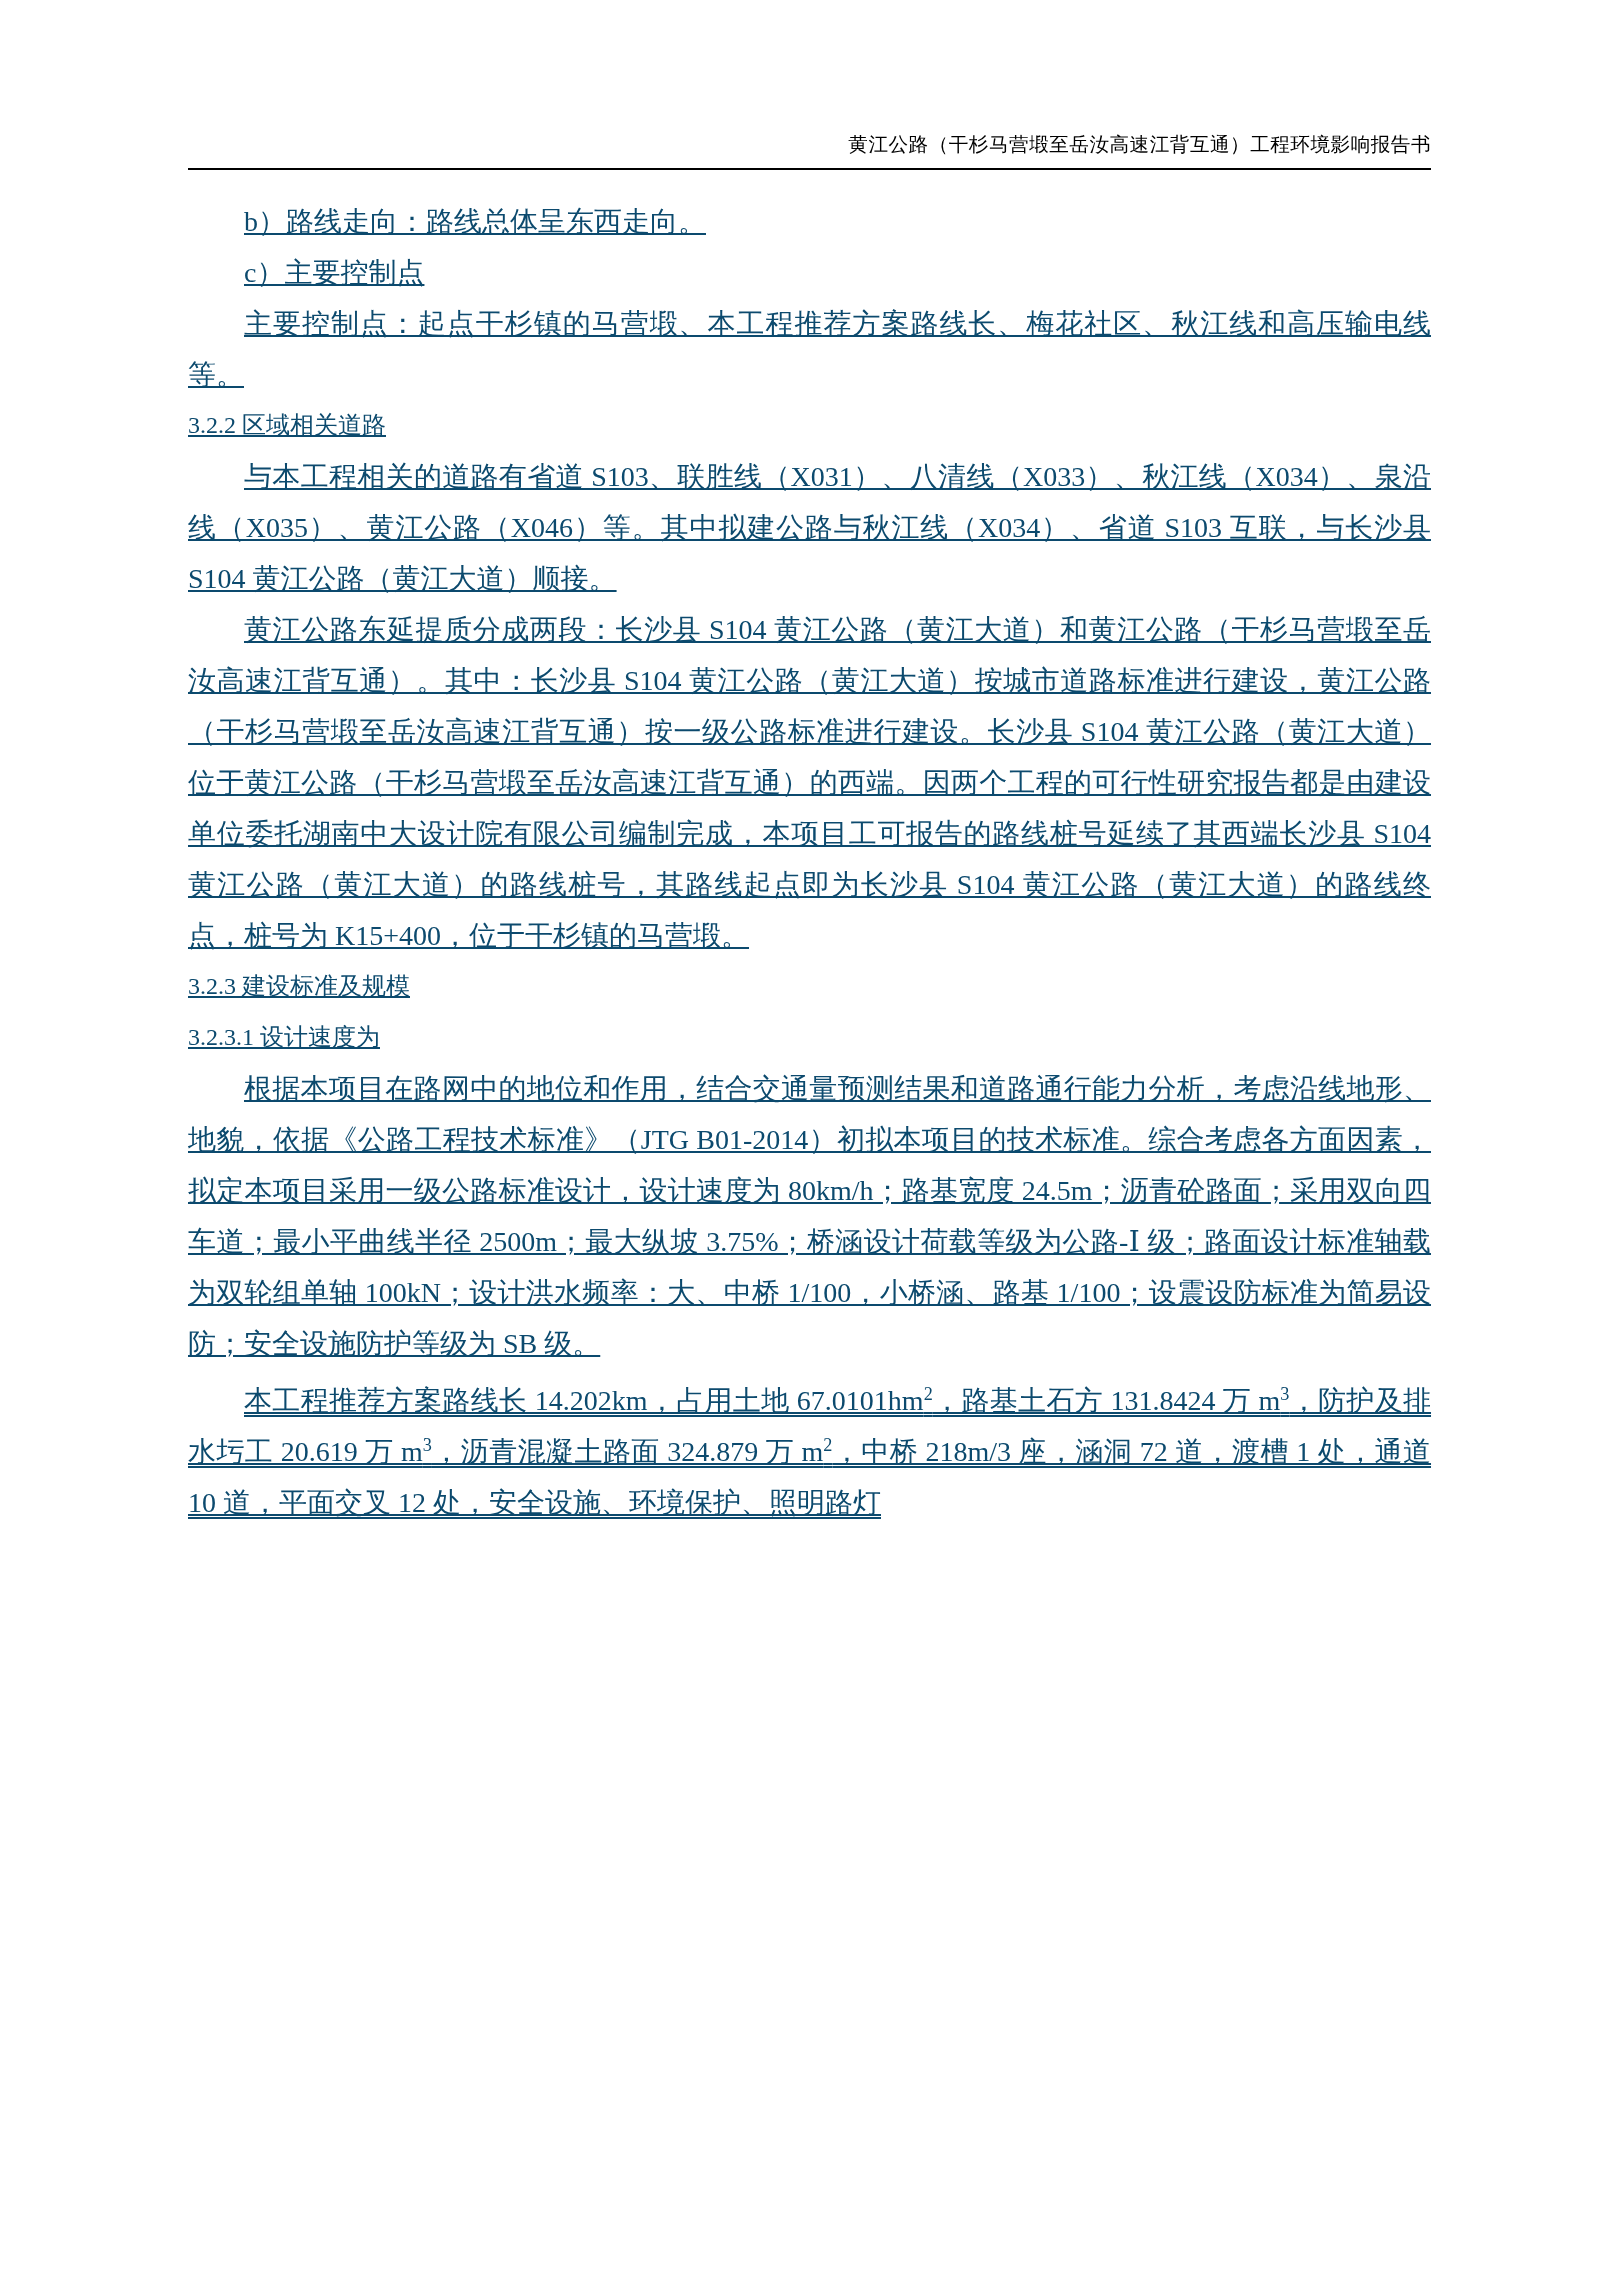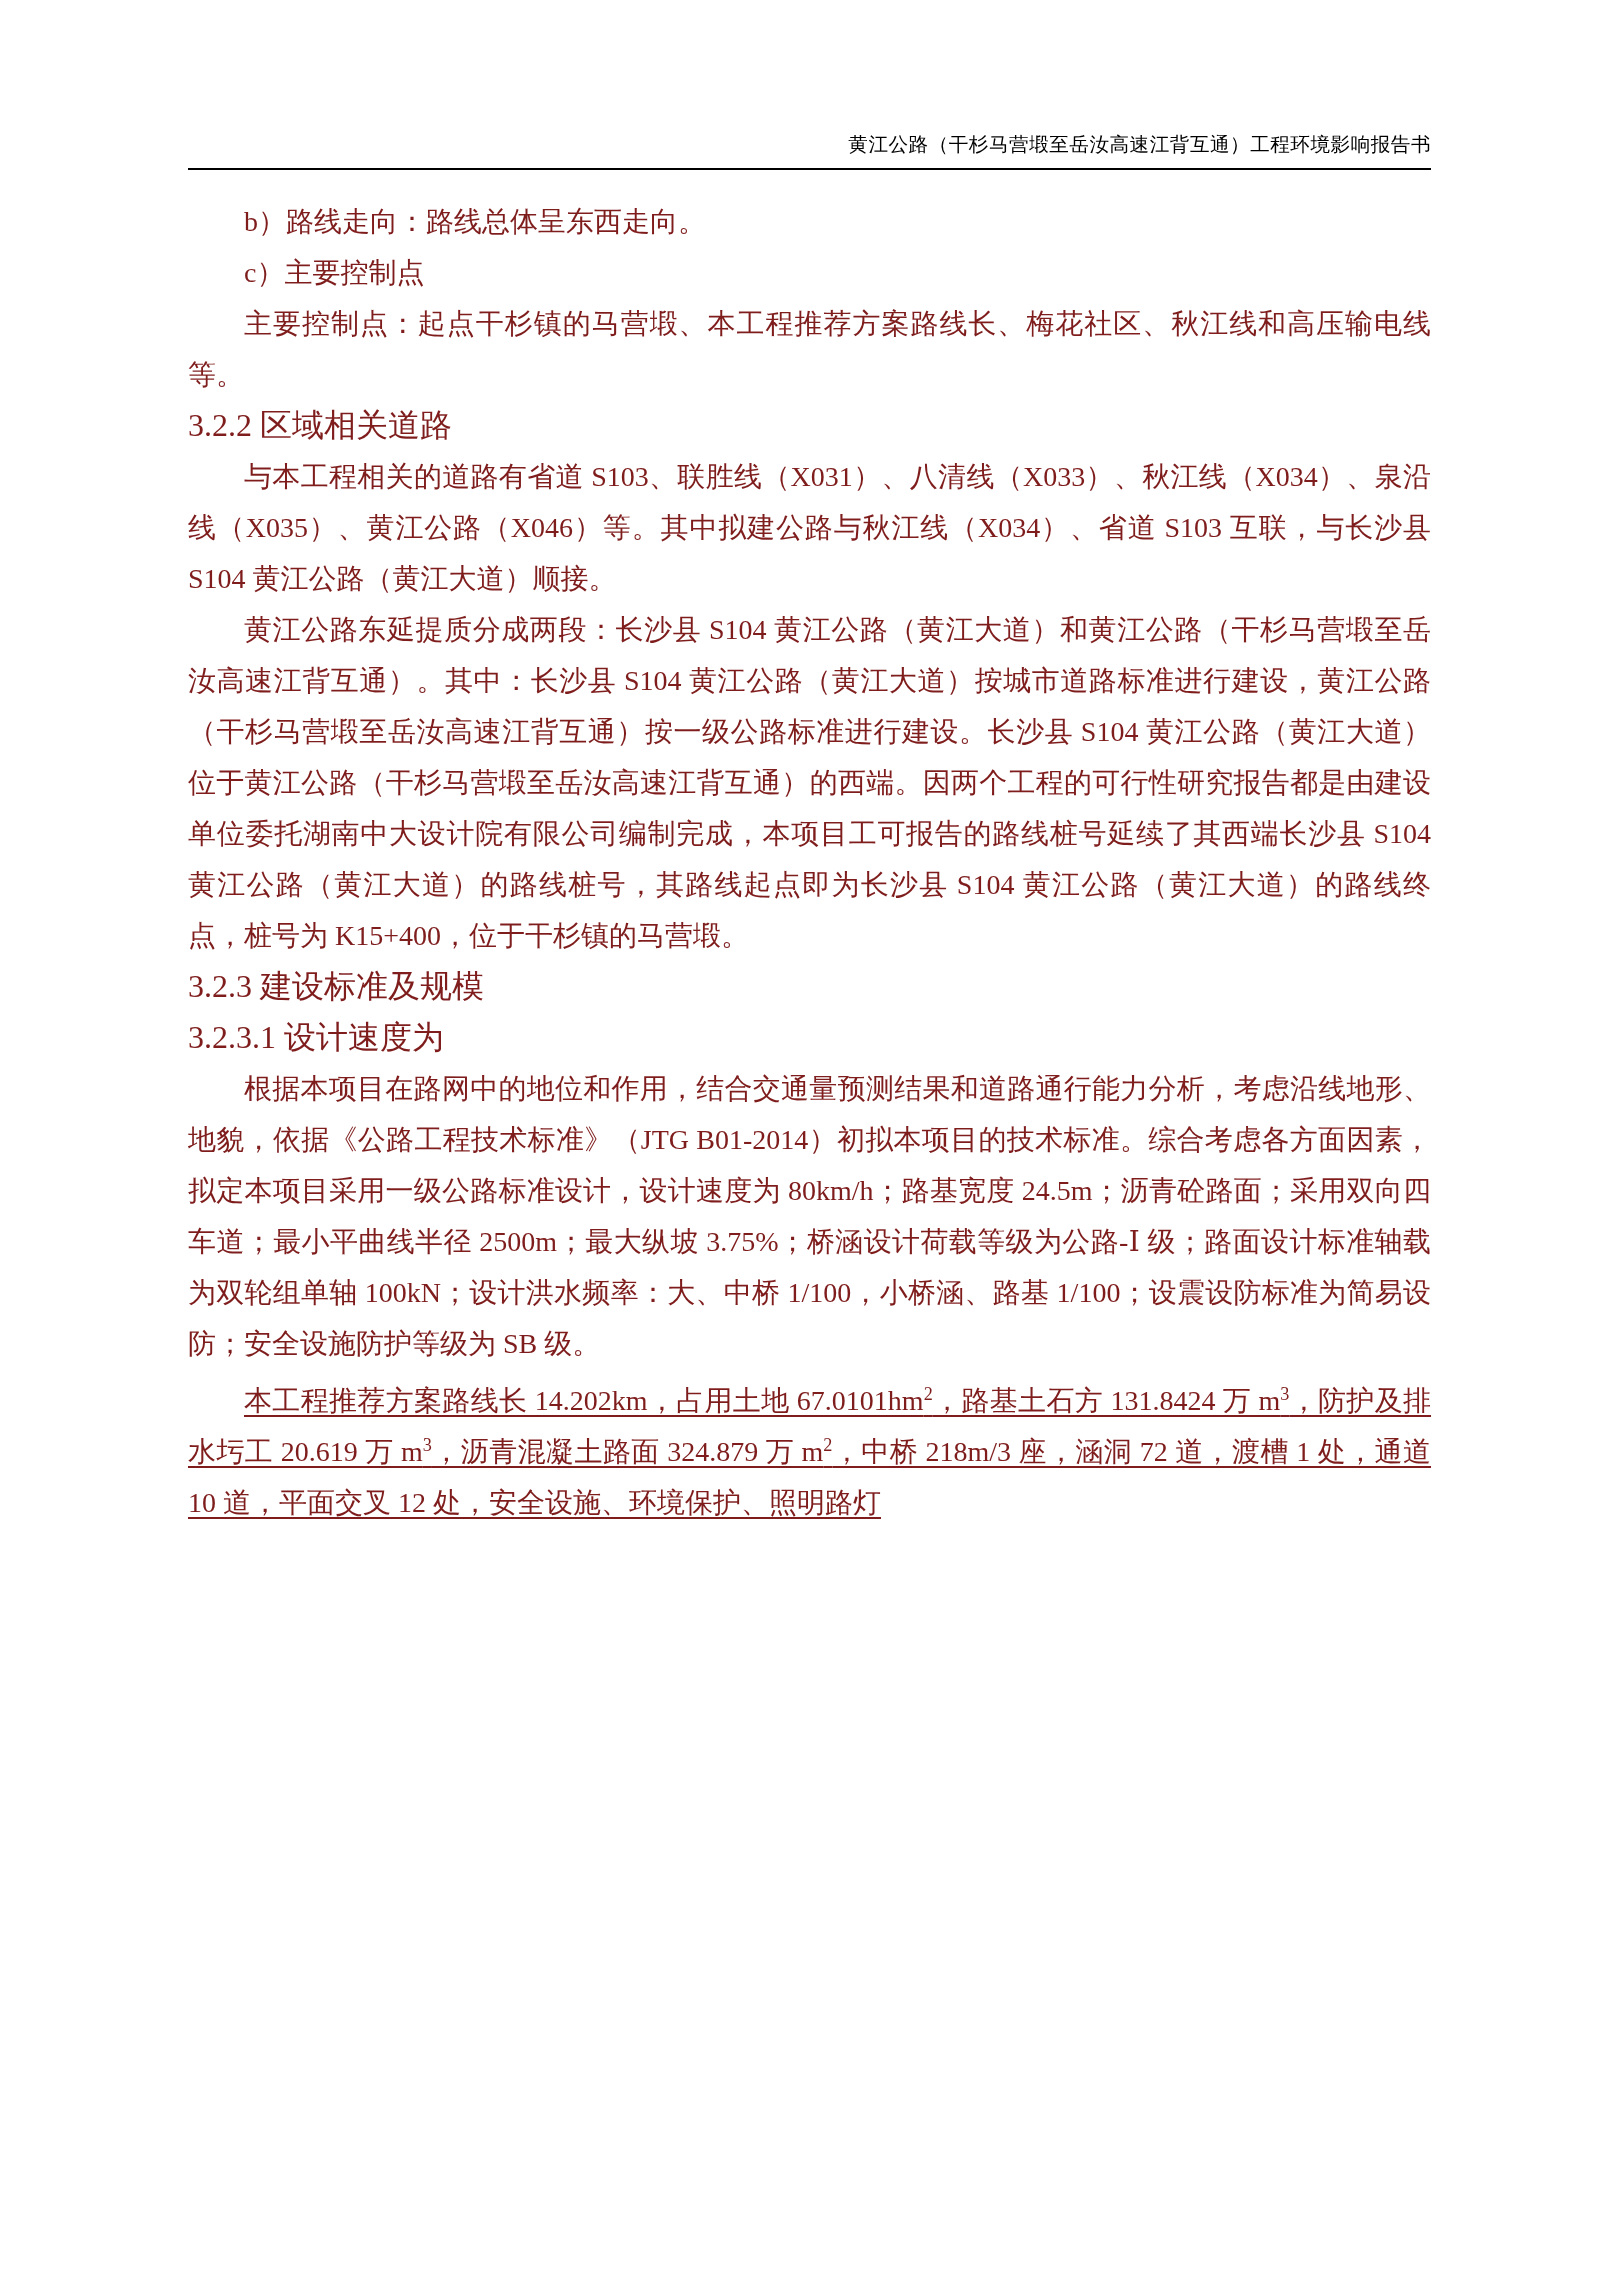--- a/index.html
+++ b/index.html
@@ -35,30 +35,31 @@
   }
   .header-rule {
     border-bottom: 2px solid #000;
     margin-bottom: 25.5px;
   }
   .body-text {
     font-size: 28px;
     line-height: 51px;
     text-align: justify;
     text-justify: inter-ideograph;
-    color: #7f1d1d;
+    color: #0c4a6e;
+    text-decoration: underline;
   }
   p {
     margin: 0;
   }
   .indent2 {
     text-indent: 2em;
   }
   .heading {
-    font-size: 32px;
+    font-size: 24px;
     line-height: 51px;
     margin: 0;
     text-indent: 0;
   }
   .underline {
     text-decoration: underline;
     text-underline-offset: 4.9px;
   }
   sup {
     font-size: 0.65em;

